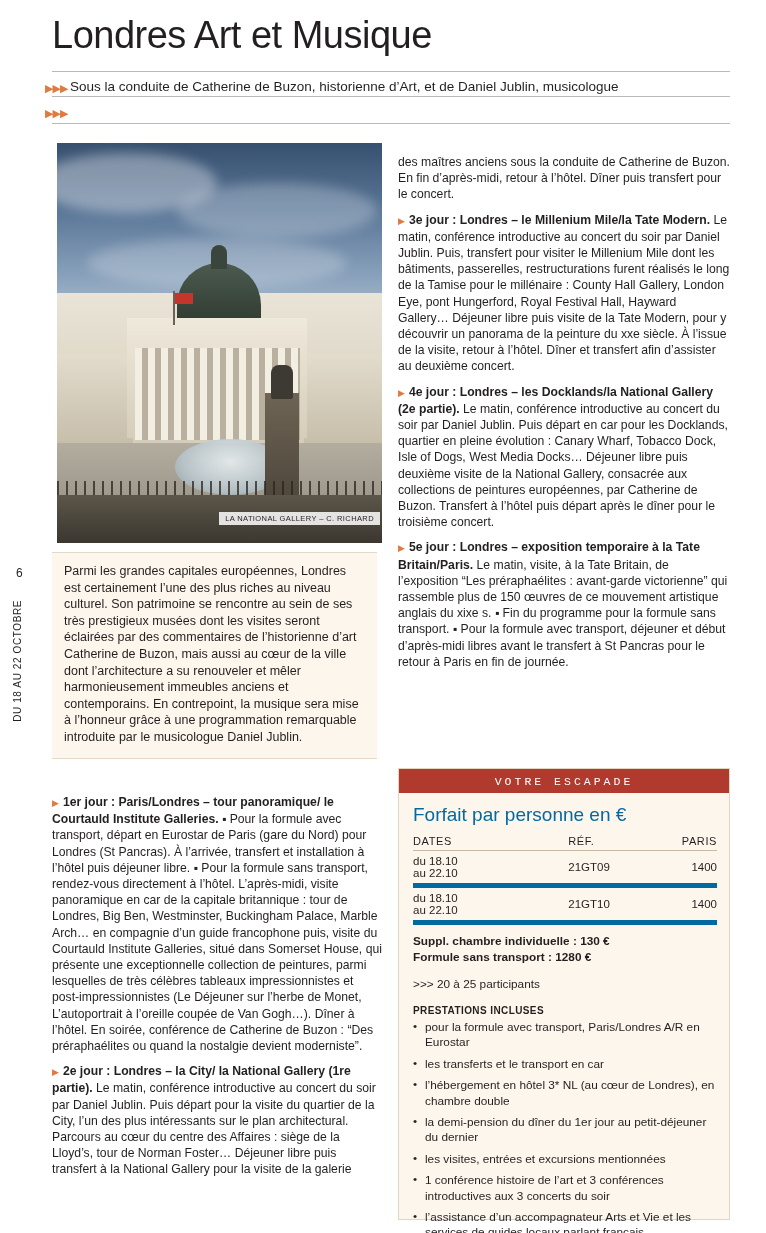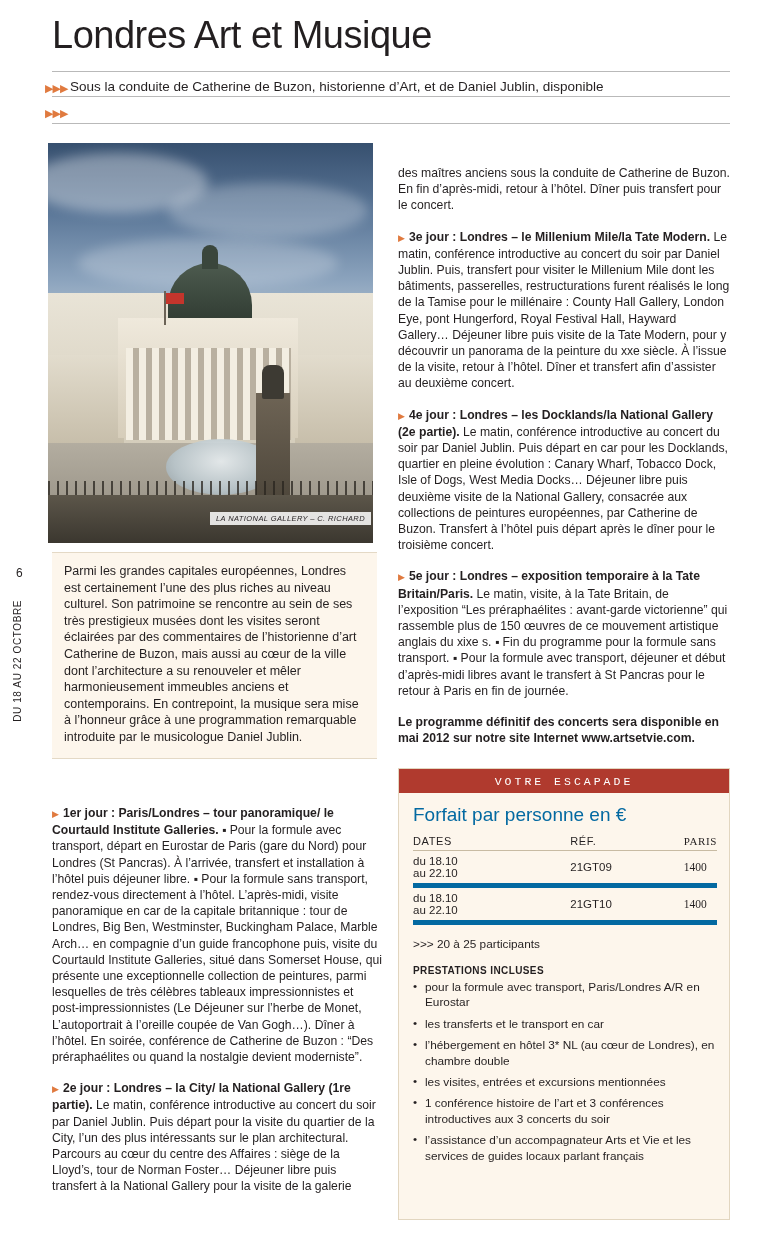--- a/index.html
+++ b/index.html
@@ -77,27 +77,26 @@
     letter-spacing: 0.6px;
     color: #231f20;
     writing-mode: vertical-rl;
     transform: rotate(180deg);
     white-space: nowrap;
   }
 
   
   .photo {
     position: absolute;
-    left: 48px;
+    left: 57px;
     top: 143px;
     width: 325px;
     height: 400px;
     overflow: hidden;
     background: linear-gradient(#6c8fb5, #9fb6cd);
-    font-style: italic;
   }
   .sky {
     position: absolute; left:0; top:0; width:100%; height:62%;
     background: linear-gradient(#37506f 0%, #5b7798 28%, #8ba3bd 55%, #c3cfd9 80%, #dfe4e6 100%);
   }
   .cloud {
     position: absolute;
     border-radius: 50%;
     background: rgba(255,255,255,0.35);
     filter: blur(6px);
@@ -215,21 +214,21 @@
   
   .leftcol {
     position: absolute;
     left: 52px;
     top: 790px;
     width: 330px;
     font-size: 12.2px;
     line-height: 16.2px;
     color: #231f20;
   }
-  .leftcol p, .rightcol p { margin: 15px 0 9px 0; }
+  .leftcol p, .rightcol p { margin: 4px 0 9px 0; }
   .bullet-tri {
     color: #e07a3f;
     font-size: 9px;
     margin-right: 4px;
   }
   .daylabel { font-weight: bold; }
 
   
   .rightcol {
     position: absolute;
@@ -281,21 +280,21 @@
     letter-spacing: 0.6px;
     padding: 3px 0;
     border-bottom: 1px solid #c8bba3;
     font-size: 11px;
   }
   .ptable td {
     padding: 4px 0;
     border-bottom: 5px solid #0369a1;
   }
   .ptable .c-ref { padding-left: 104px; }
-  .ptable .c-par { text-align: left; padding-left: 72px; font-family: Liberation Serif, serif; }
+  .ptable .c-par { text-align: right; padding-left: 72px; }
   .ptable th.c-ref { padding-left: 104px; }
   .ptable th.c-par { padding-left: 72px; }
   .supp {
     padding: 8px 14px 0 14px;
     font-size: 11.8px;
     font-weight: bold;
     line-height: 16px;
   }
   .partic {
     padding: 12px 14px 0 14px;
@@ -328,21 +327,21 @@
 </style>
 </head>
 <body>
 
 <div class="page">
 
   <div class="title">Londres Art et Musique</div>
   <div class="rule r1"></div>
   <div class="subhead l1">
     <span class="arrows">▶▶▶</span>
-    <span>Sous la conduite de Catherine de Buzon, historienne d’Art, et de Daniel Jublin, disponible</span>
+    <span>Sous la conduite de Catherine de Buzon, historienne d’Art, et de Daniel Jublin, musicologue</span>
   </div>
   <div class="rule r2"></div>
   <div class="subhead l2">
     <span class="arrows">▶▶▶</span>
   </div>
   <div class="rule r3"></div>
 
   <div class="rail-num">6</div>
   <div class="rail-text">DU 18 AU 22 OCTOBRE</div>
 
@@ -387,21 +386,20 @@
     <p>des maîtres anciens sous la conduite de Catherine de Buzon. En fin d’après-midi, retour à l’hôtel. Dîner puis transfert pour le concert.</p>
     <p>
       <span class="bullet-tri">▶</span><span class="daylabel">3e jour : Londres – le Millenium Mile/la Tate Modern.</span><span> Le matin, conférence introductive au concert du soir par Daniel Jublin. Puis, transfert pour visiter le Millenium Mile dont les bâtiments, passerelles, restructurations furent réalisés le long de la Tamise pour le millénaire : County Hall Gallery, London Eye, pont Hungerford, Royal Festival Hall, Hayward Gallery… Déjeuner libre puis visite de la Tate Modern, pour y découvrir un panorama de la peinture du xxe siècle. À l’issue de la visite, retour à l’hôtel. Dîner et transfert afin d’assister au deuxième concert.</span>
     </p>
     <p>
       <span class="bullet-tri">▶</span><span class="daylabel">4e jour : Londres – les Docklands/la National Gallery (2e partie).</span><span> Le matin, conférence introductive au concert du soir par Daniel Jublin. Puis départ en car pour les Docklands, quartier en pleine évolution : Canary Wharf, Tobacco Dock, Isle of Dogs, West Media Docks… Déjeuner libre puis deuxième visite de la National Gallery, consacrée aux collections de peintures européennes, par Catherine de Buzon. Transfert à l’hôtel puis départ après le dîner pour le troisième concert.</span>
     </p>
     <p>
       <span class="bullet-tri">▶</span><span class="daylabel">5e jour : Londres – exposition temporaire à la Tate Britain/Paris.</span><span> Le matin, visite, à la Tate Britain, de l’exposition “Les préraphaélites : avant-garde victorienne” qui rassemble plus de 150 œuvres de ce mouvement artistique anglais du xixe s. ▪ Fin du programme pour la formule sans transport. ▪ Pour la formule avec transport, déjeuner et début d’après-midi libres avant le transfert à St Pancras pour le retour à Paris en fin de journée.</span>
     </p>
-    <p class="final-note">Le programme définitif des concerts sera disponible en mai 2012 sur notre site Internet www.artsetvie.com.</p>
   </div>
 
   <div class="escapade">
     <div class="escapade-head">VOTRE ESCAPADE</div>
     <div class="forfait">Forfait par personne en €</div>
 
     <table class="ptable">
       <thead>
         <tr>
           <th>DATES</th>
@@ -416,27 +414,32 @@
           <td class="c-par">1400</td>
         </tr>
         <tr>
           <td>du 18.10 au 22.10</td>
           <td class="c-ref">21GT10</td>
           <td class="c-par">1400</td>
         </tr>
       </tbody>
     </table>
 
+    <div class="supp">
+      <div>Suppl. chambre individuelle : 130 €</div>
+      <div>Formule sans transport : 1280 €</div>
+    </div>
 
     <div class="partic">&gt;&gt;&gt; 20 à 25 participants</div>
 
     <div class="presta-title">PRESTATIONS INCLUSES</div>
     <ul class="presta">
       <li>pour la formule avec transport, Paris/Londres A/R en Eurostar</li>
       <li>les transferts et le transport en car</li>
       <li>l’hébergement en hôtel 3* NL (au cœur de Londres), en chambre double</li>
+      <li>la demi-pension du dîner du 1er jour au petit-déjeuner du dernier</li>
       <li>les visites, entrées et excursions mentionnées</li>
       <li>1 conférence histoire de l’art et 3 conférences introductives aux 3 concerts du soir</li>
       <li>l’assistance d’un accompagnateur Arts et Vie et les services de guides locaux parlant français</li>
     </ul>
   </div>
 
 </div>
 
 </body></html>

